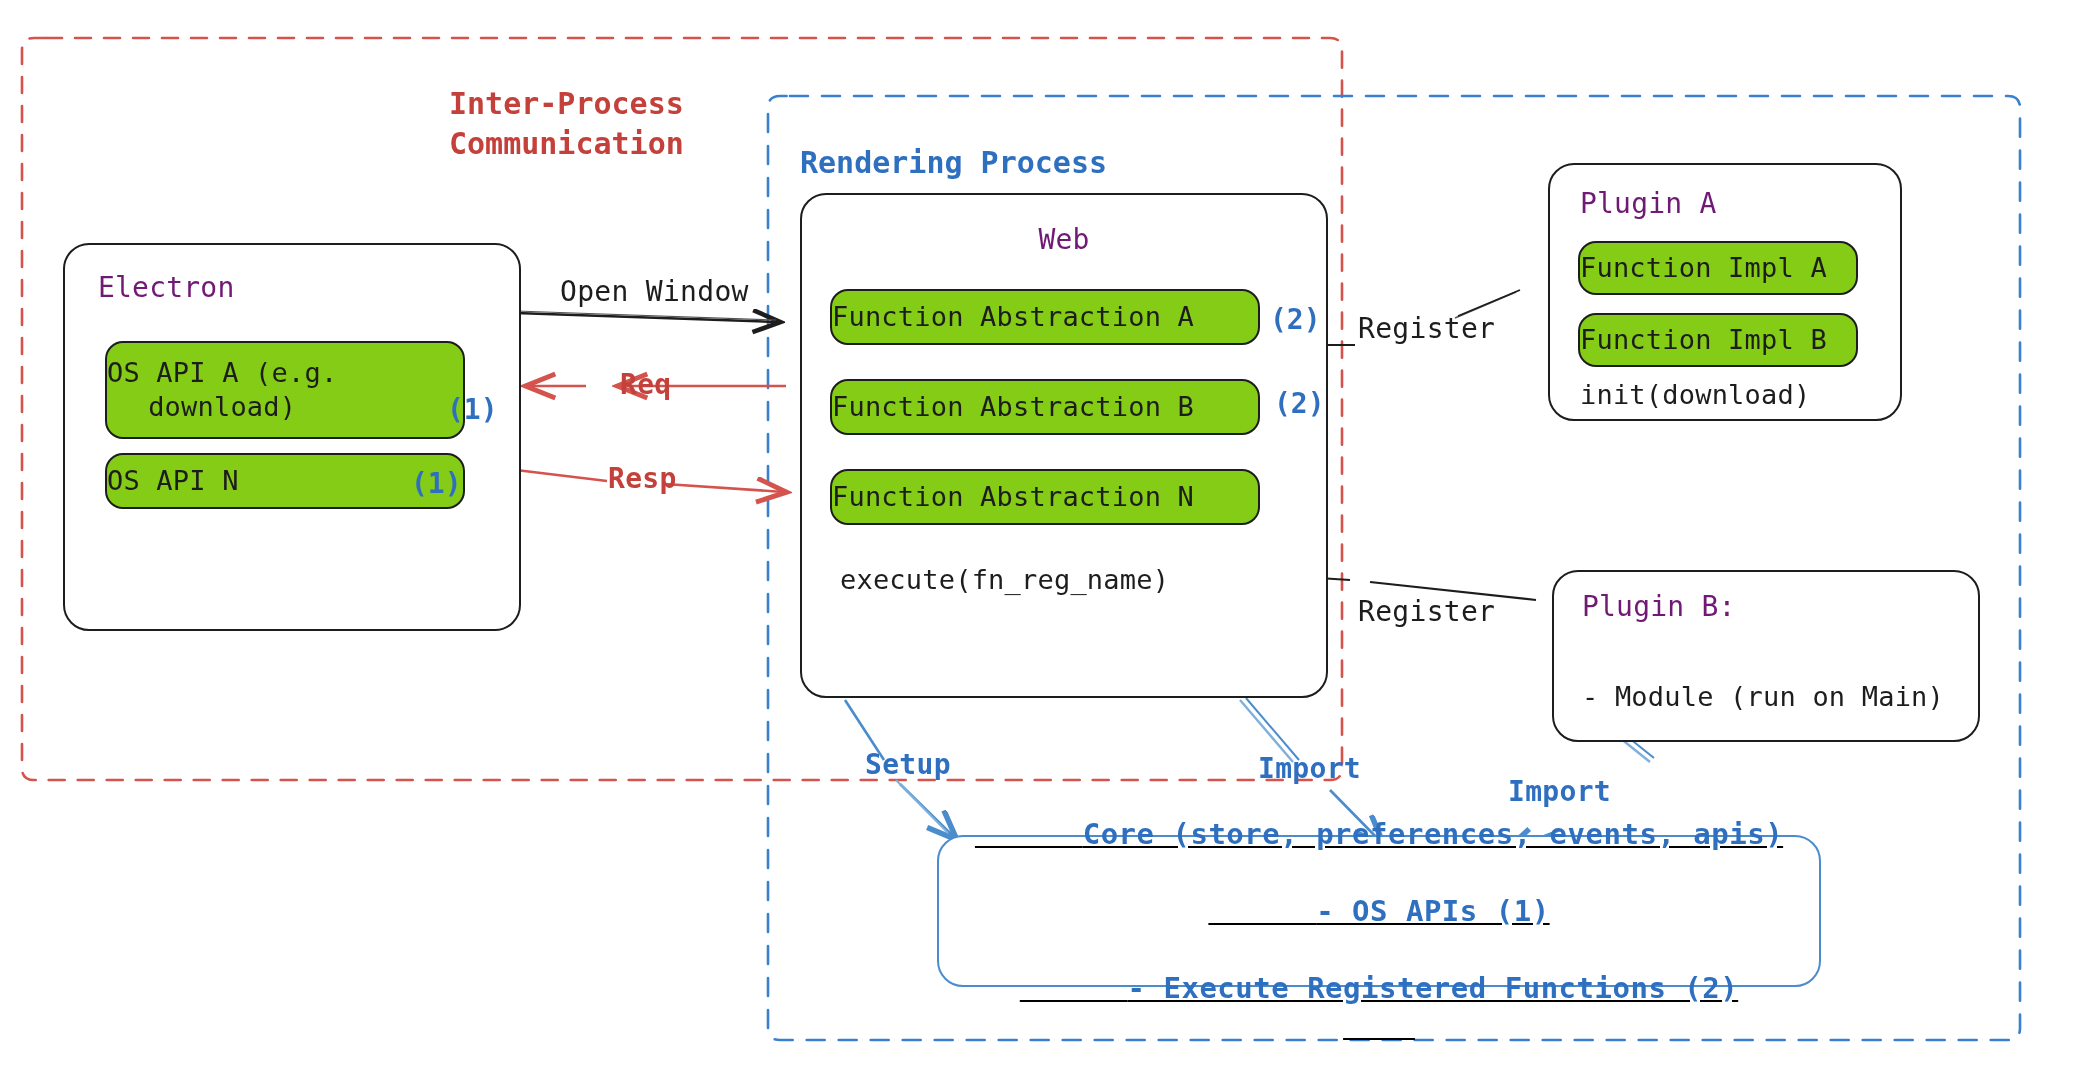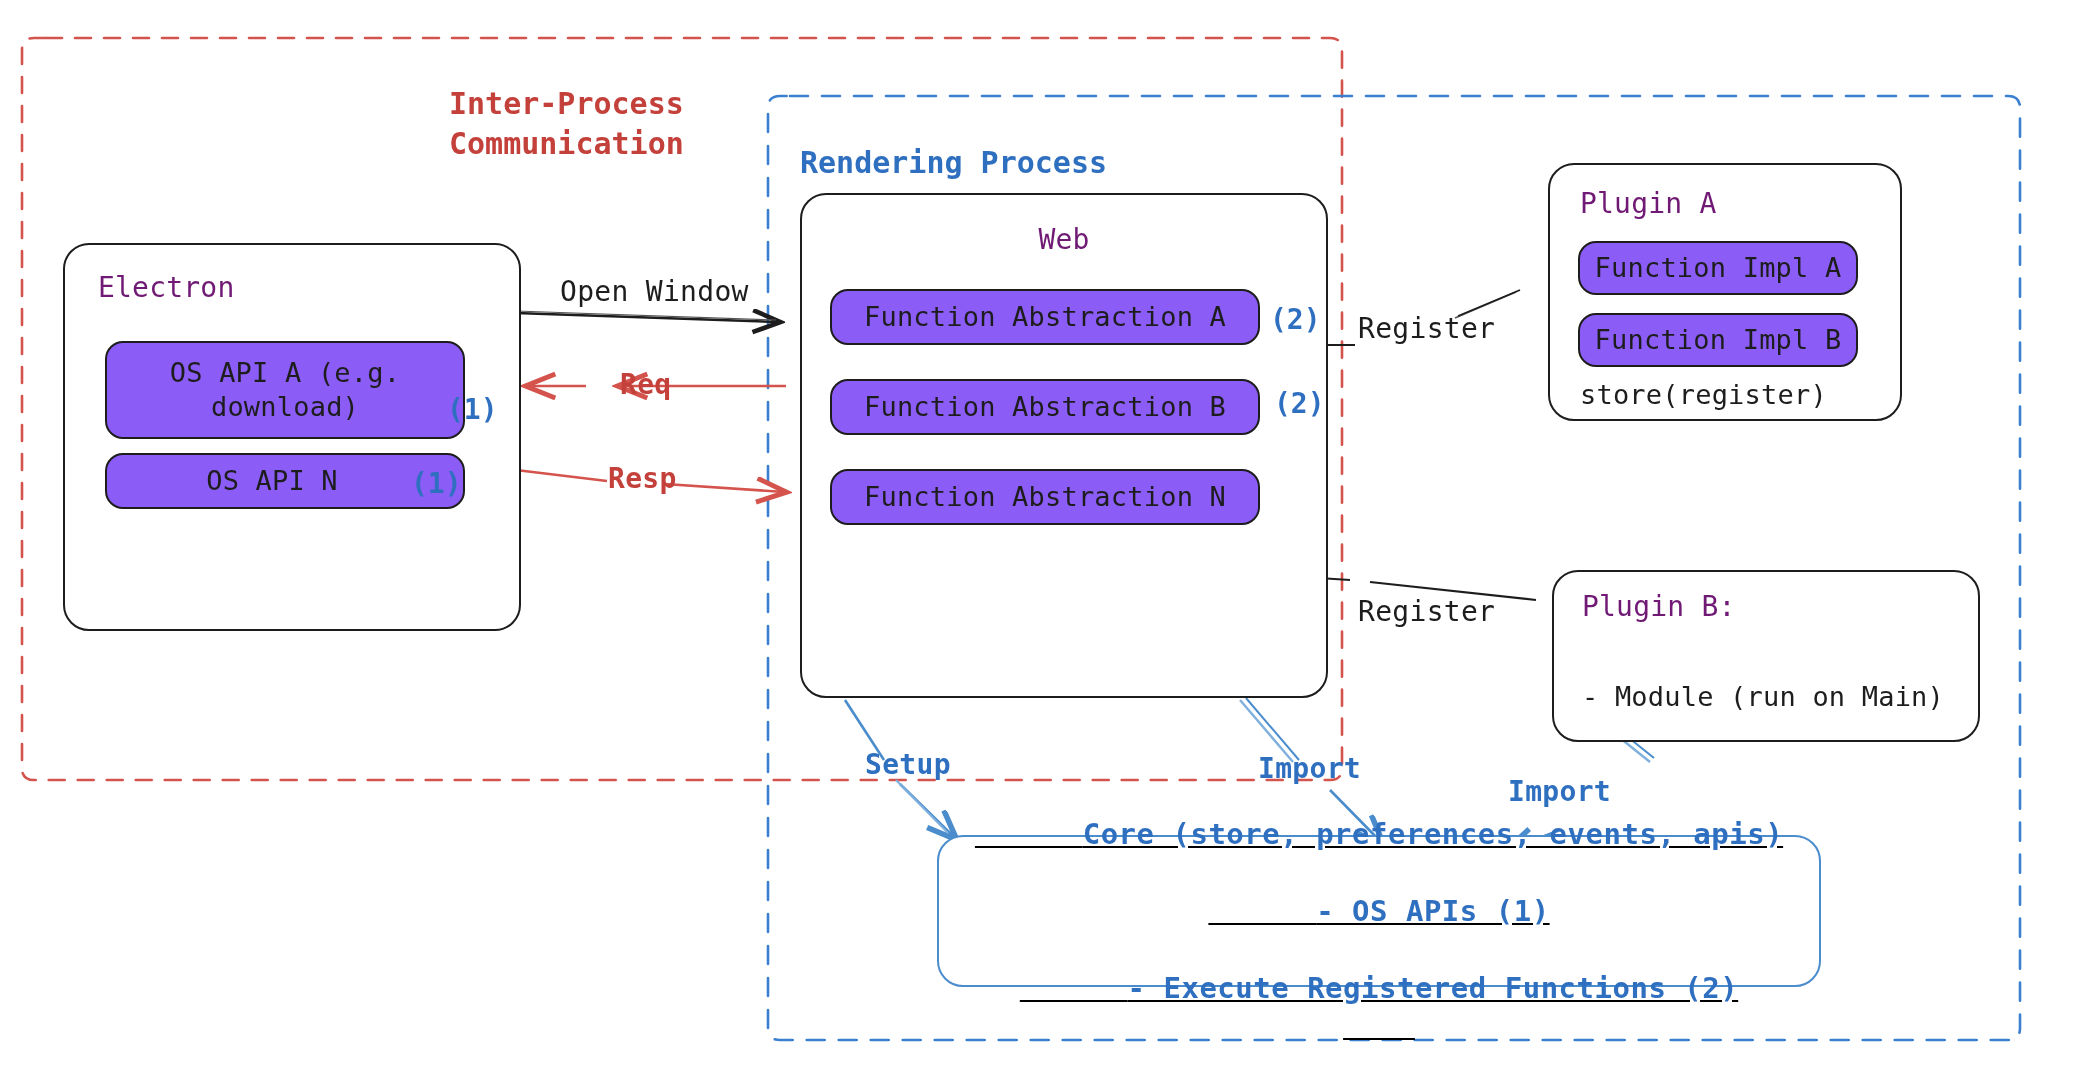--- a/index.html
+++ b/index.html
@@ -3,22 +3,22 @@
 <meta charset="utf-8">
 <style>
   html,body{margin:0;padding:0;background:#ffffff;}
   body{width:2074px;height:1066px;overflow:hidden;font-family:"DejaVu Sans Mono","Liberation Mono",monospace;}
   #stage{position:relative;width:2074px;height:1066px;background:#fff;}
 
   svg#wires{position:absolute;left:0;top:0;width:2074px;height:1066px;pointer-events:none;}
 
   .node{position:absolute;box-sizing:border-box;background:#fff;}
   .rbox{border:2.5px solid #1d1d1d;border-radius:26px;}
-  .inner{border:2px solid #1d1d1d;border-radius:18px;background:#8b5cf6;box-sizing:border-box;
-         display:flex;align-items:center;justify-content:center;text-align:center;}
+  .inner{border:2px solid #1d1d1d;border-radius:18px;background:#84cc16;box-sizing:border-box;
+         display:flex;align-items:center;justify-content:flex-start;text-align:center;}
 
   .ttl{font-size:28px;color:#701a75;letter-spacing:0.2px;}
   .txt{font-size:27px;color:#1d1d1d;letter-spacing:0.2px;line-height:1.25;}
 
   .lbl{position:absolute;font-size:28px;color:#1d1d1d;white-space:pre;letter-spacing:0.3px;}
   .lbl.red{color:#c4403a;font-weight:bold;}
   .lbl.blue{color:#2f6fc0;font-weight:bold;}
 
   .ipcTitle{position:absolute;color:#c4403a;font-size:30px;line-height:1.33;white-space:pre;font-weight:bold;}
   .rpTitle{position:absolute;color:#2f6fc0;font-size:30px;white-space:pre;font-weight:bold;}
@@ -144,33 +144,34 @@
 
     <div class="inner" style="position:absolute;left:28px;top:184px;width:430px;height:56px;">
       <span class="txt">Function Abstraction B</span>
     </div>
     <div class="paren" style="position:absolute;left:472px;top:192px;">(2)</div>
 
     <div class="inner" style="position:absolute;left:28px;top:274px;width:430px;height:56px;">
       <span class="txt">Function Abstraction N</span>
     </div>
 
+    <div class="txt" style="position:absolute;left:38px;top:368px;">execute(fn_reg_name)</div>
   </div>
 
   <div class="node rbox" style="left:1548px;top:163px;width:354px;height:258px;">
     <div class="ttl" style="position:absolute;left:30px;top:22px;">Plugin A</div>
 
     <div class="inner" style="position:absolute;left:28px;top:76px;width:280px;height:54px;">
       <span class="txt">Function Impl A</span>
     </div>
     <div class="inner" style="position:absolute;left:28px;top:148px;width:280px;height:54px;">
       <span class="txt">Function Impl B</span>
     </div>
 
-    <div class="txt" style="position:absolute;left:30px;top:213px;">store(register)</div>
+    <div class="txt" style="position:absolute;left:30px;top:213px;">init(download)</div>
   </div>
 
   <div class="node rbox" style="left:1552px;top:570px;width:428px;height:172px;">
     <div class="ttl listline" style="position:absolute;left:28px;top:18px;">Plugin B:</div>
     <div class="txt listline" style="position:absolute;left:28px;top:108px;">- Module (run on Main)</div>
   </div>
 
   <div class="coreBox" style="left:937px;top:835px;width:884px;height:152px;">
     <div class="coreTxt">
       <span>Core (store, preferences, events, apis)</span><br>

